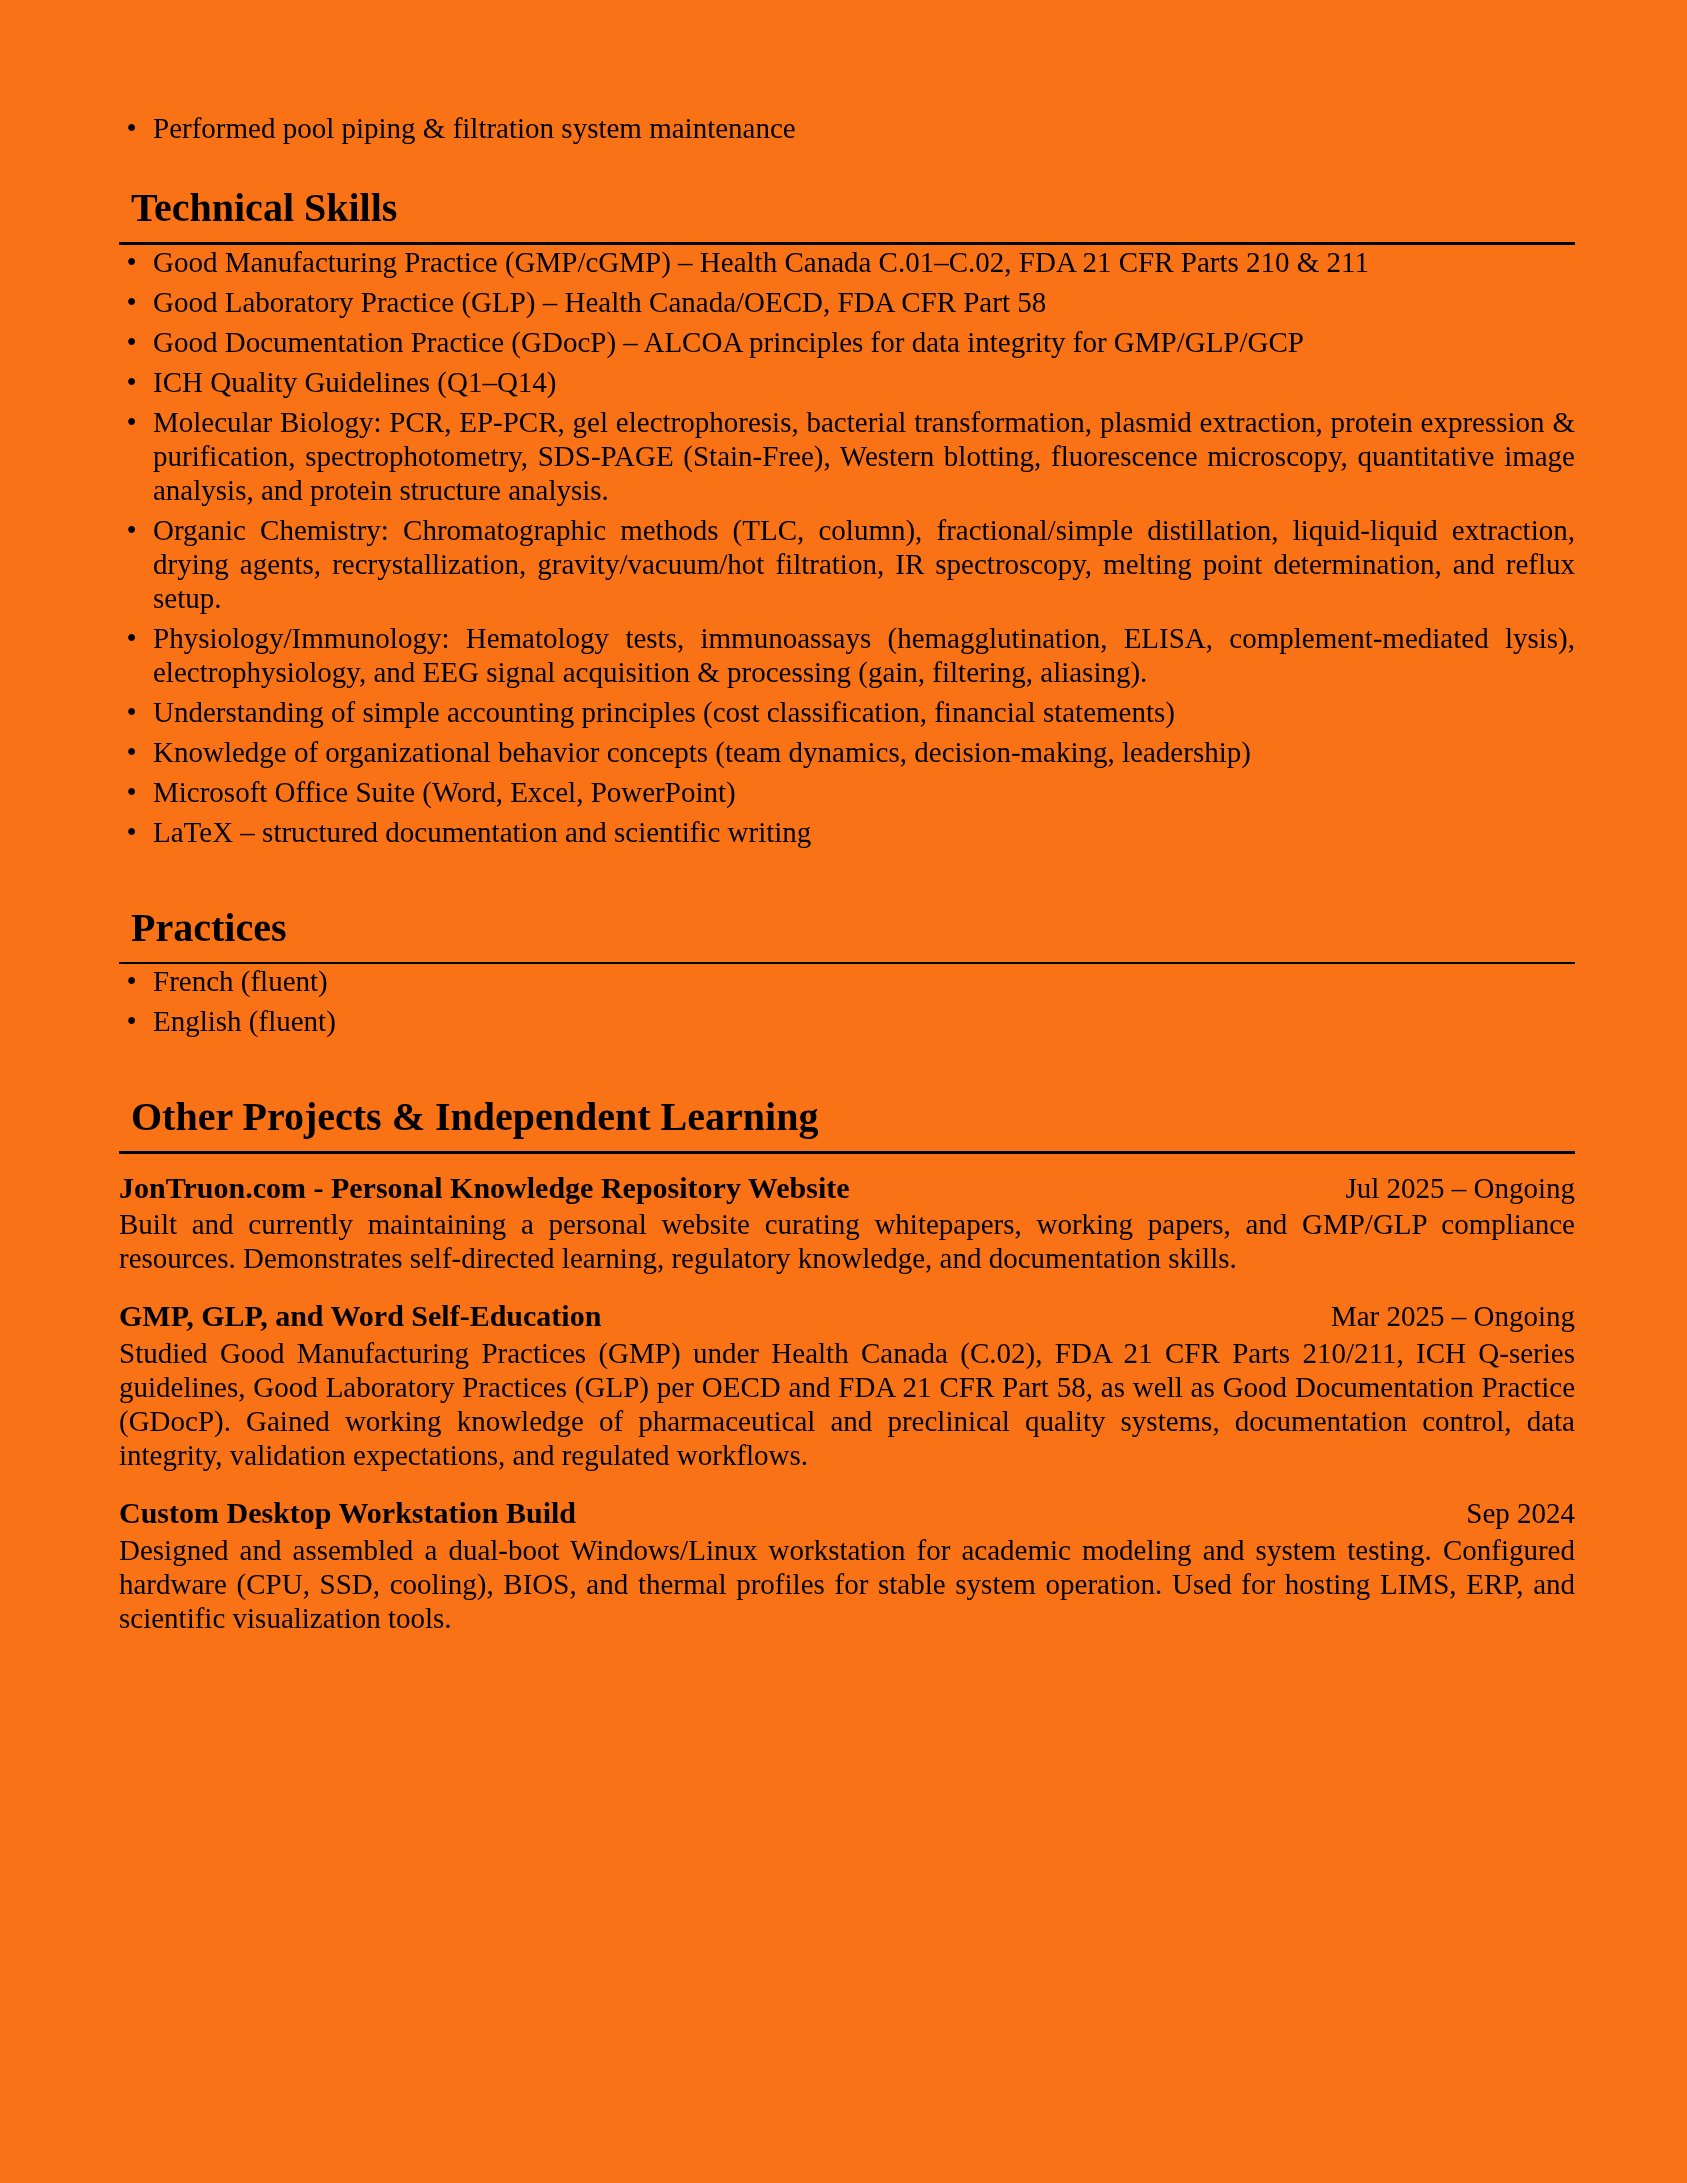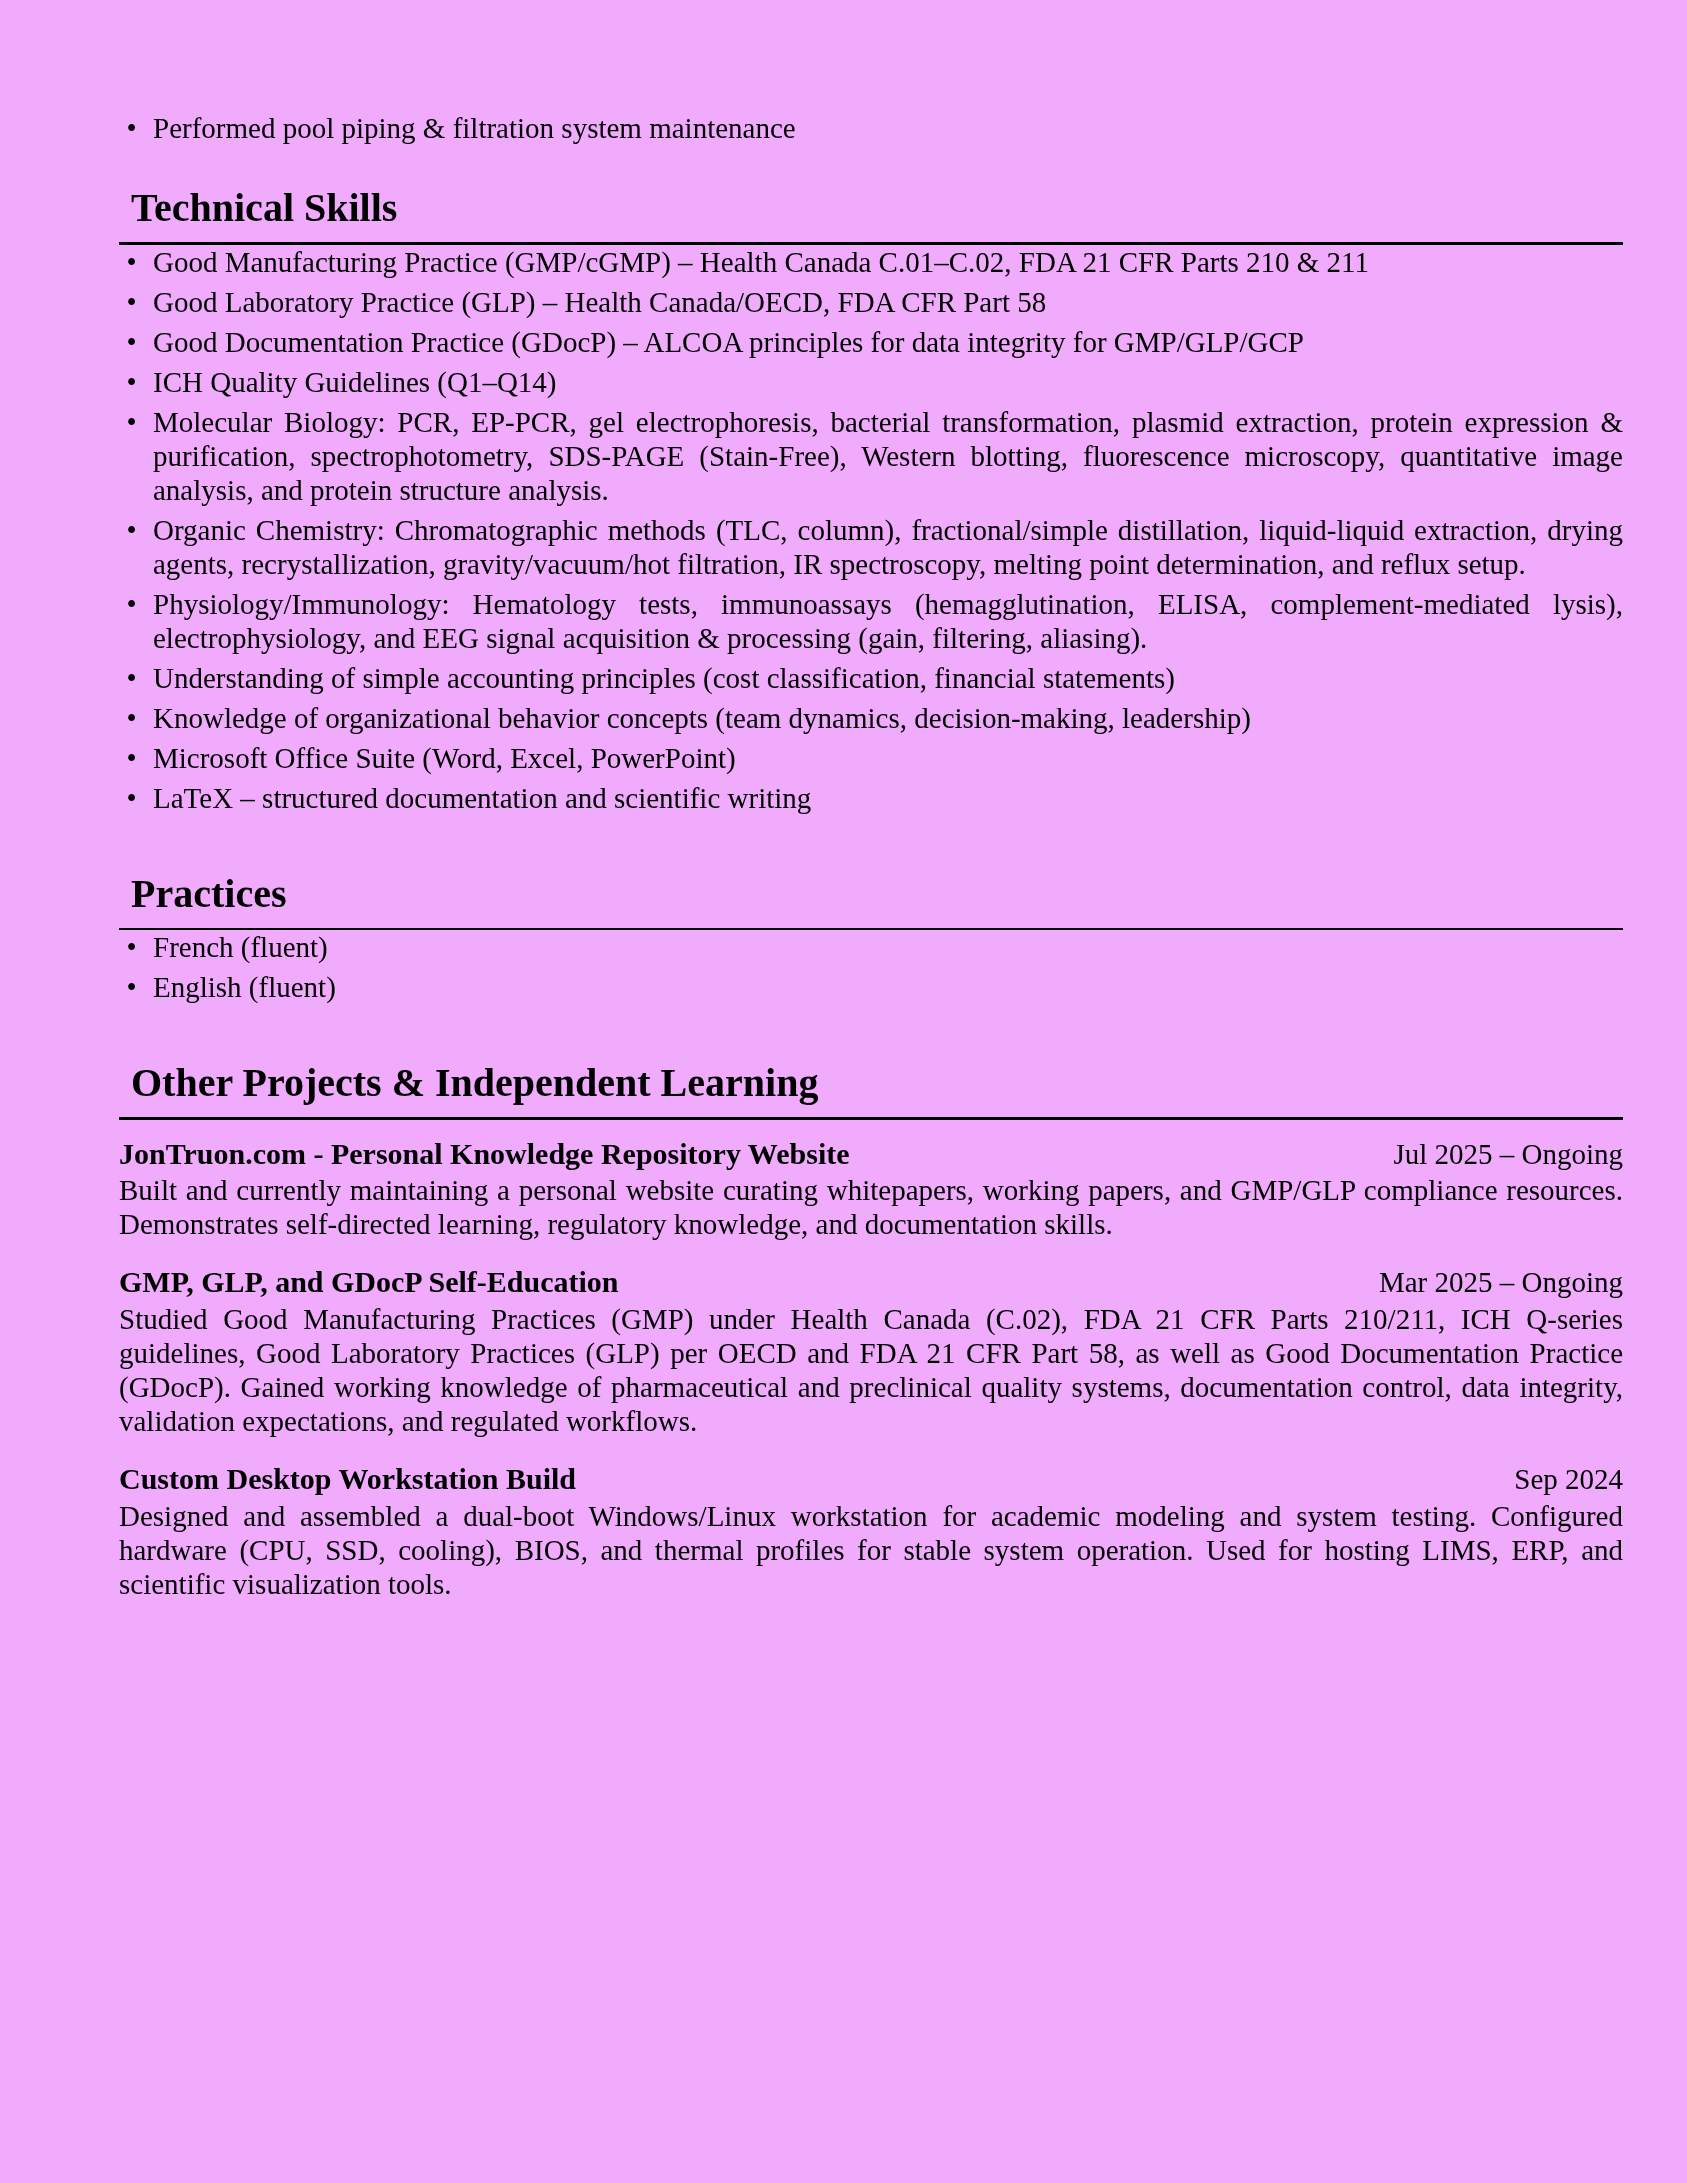--- a/index.html
+++ b/index.html
@@ -4,27 +4,27 @@
 <style>
   html, body {
     margin: 0;
     padding: 0;
     background: #ffffff;
   }
   .page {
     position: relative;
     width: 1687px;
     height: 2183px;
-    background: #f0abfc;
+    background: #f97316;
     color: #000000;
     font-family: "Liberation Serif", "DejaVu Serif", serif;
     font-size: 29px;
     line-height: 34px;
     box-sizing: border-box;
-    padding: 111px 64px 0 119px;
+    padding: 111px 112px 0 119px;
     overflow: hidden;
   }
   ul.bullet-list {
     list-style: none;
     margin: 0;
     padding: 0 0 0 34px;
   }
   ul.bullet-list li {
     position: relative;
     margin-bottom: 6px;
@@ -123,21 +123,21 @@
       <div class="project-entry">
         <div class="project-header">
           <span class="project-name">JonTruon.com - Personal Knowledge Repository Website</span>
           <span class="project-date">Jul 2025 – Ongoing</span>
         </div>
         <div class="project-description">Built and currently maintaining a personal website curating whitepapers, working papers, and GMP/GLP compliance resources. Demonstrates self-directed learning, regulatory knowledge, and documentation skills.</div>
       </div>
 
       <div class="project-entry">
         <div class="project-header">
-          <span class="project-name">GMP, GLP, and GDocP Self-Education</span>
+          <span class="project-name">GMP, GLP, and Word Self-Education</span>
           <span class="project-date">Mar 2025 – Ongoing</span>
         </div>
         <div class="project-description">Studied Good Manufacturing Practices (GMP) under Health Canada (C.02), FDA 21 CFR Parts 210/211, ICH Q-series guidelines, Good Laboratory Practices (GLP) per OECD and FDA 21 CFR Part 58, as well as Good Documentation Practice (GDocP). Gained working knowledge of pharmaceutical and preclinical quality systems, documentation control, data integrity, validation expectations, and regulated workflows.</div>
       </div>
 
       <div class="project-entry">
         <div class="project-header">
           <span class="project-name">Custom Desktop Workstation Build</span>
           <span class="project-date">Sep 2024</span>
         </div>

